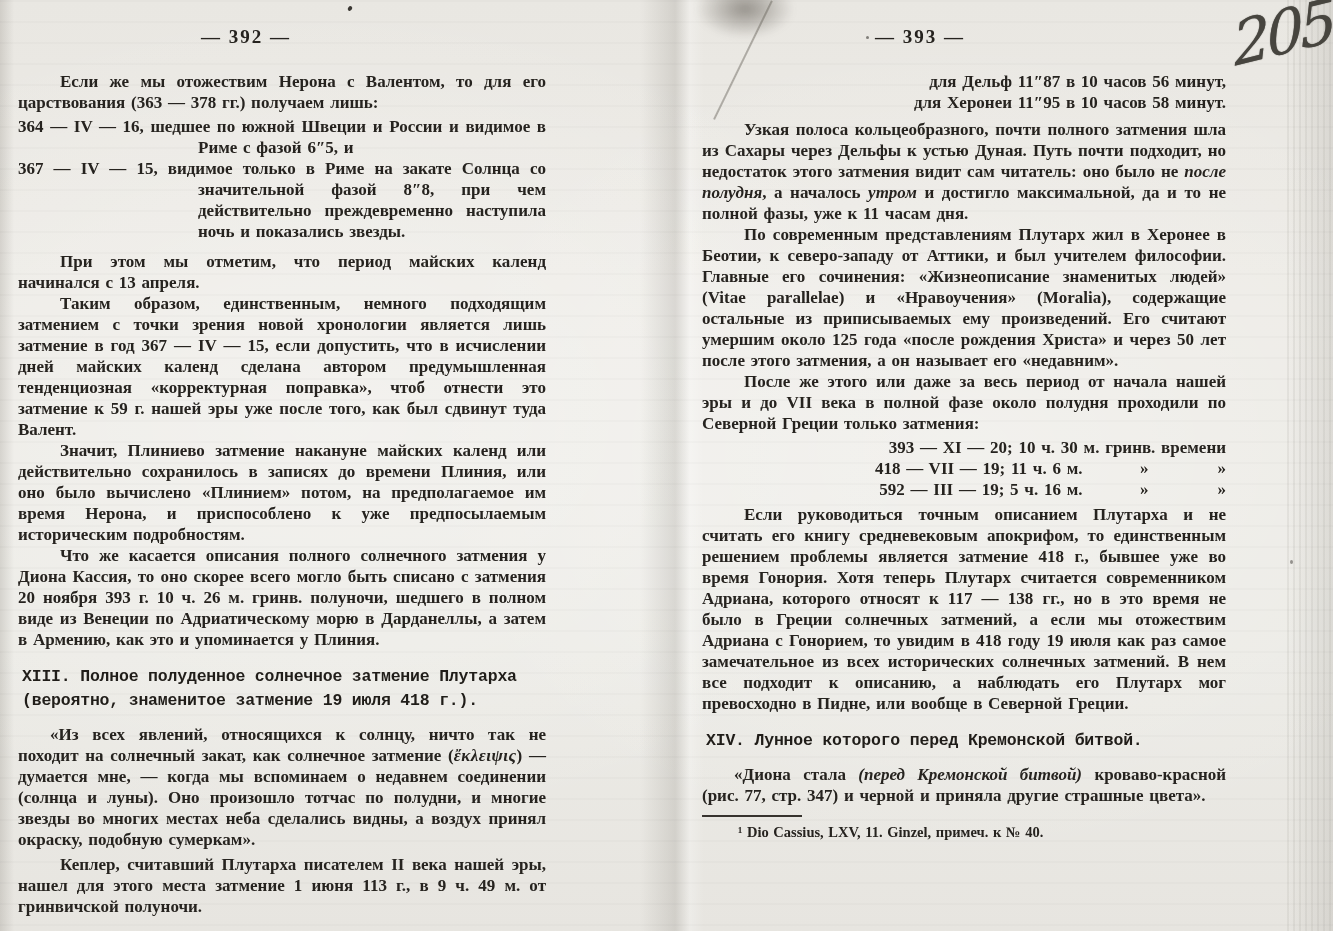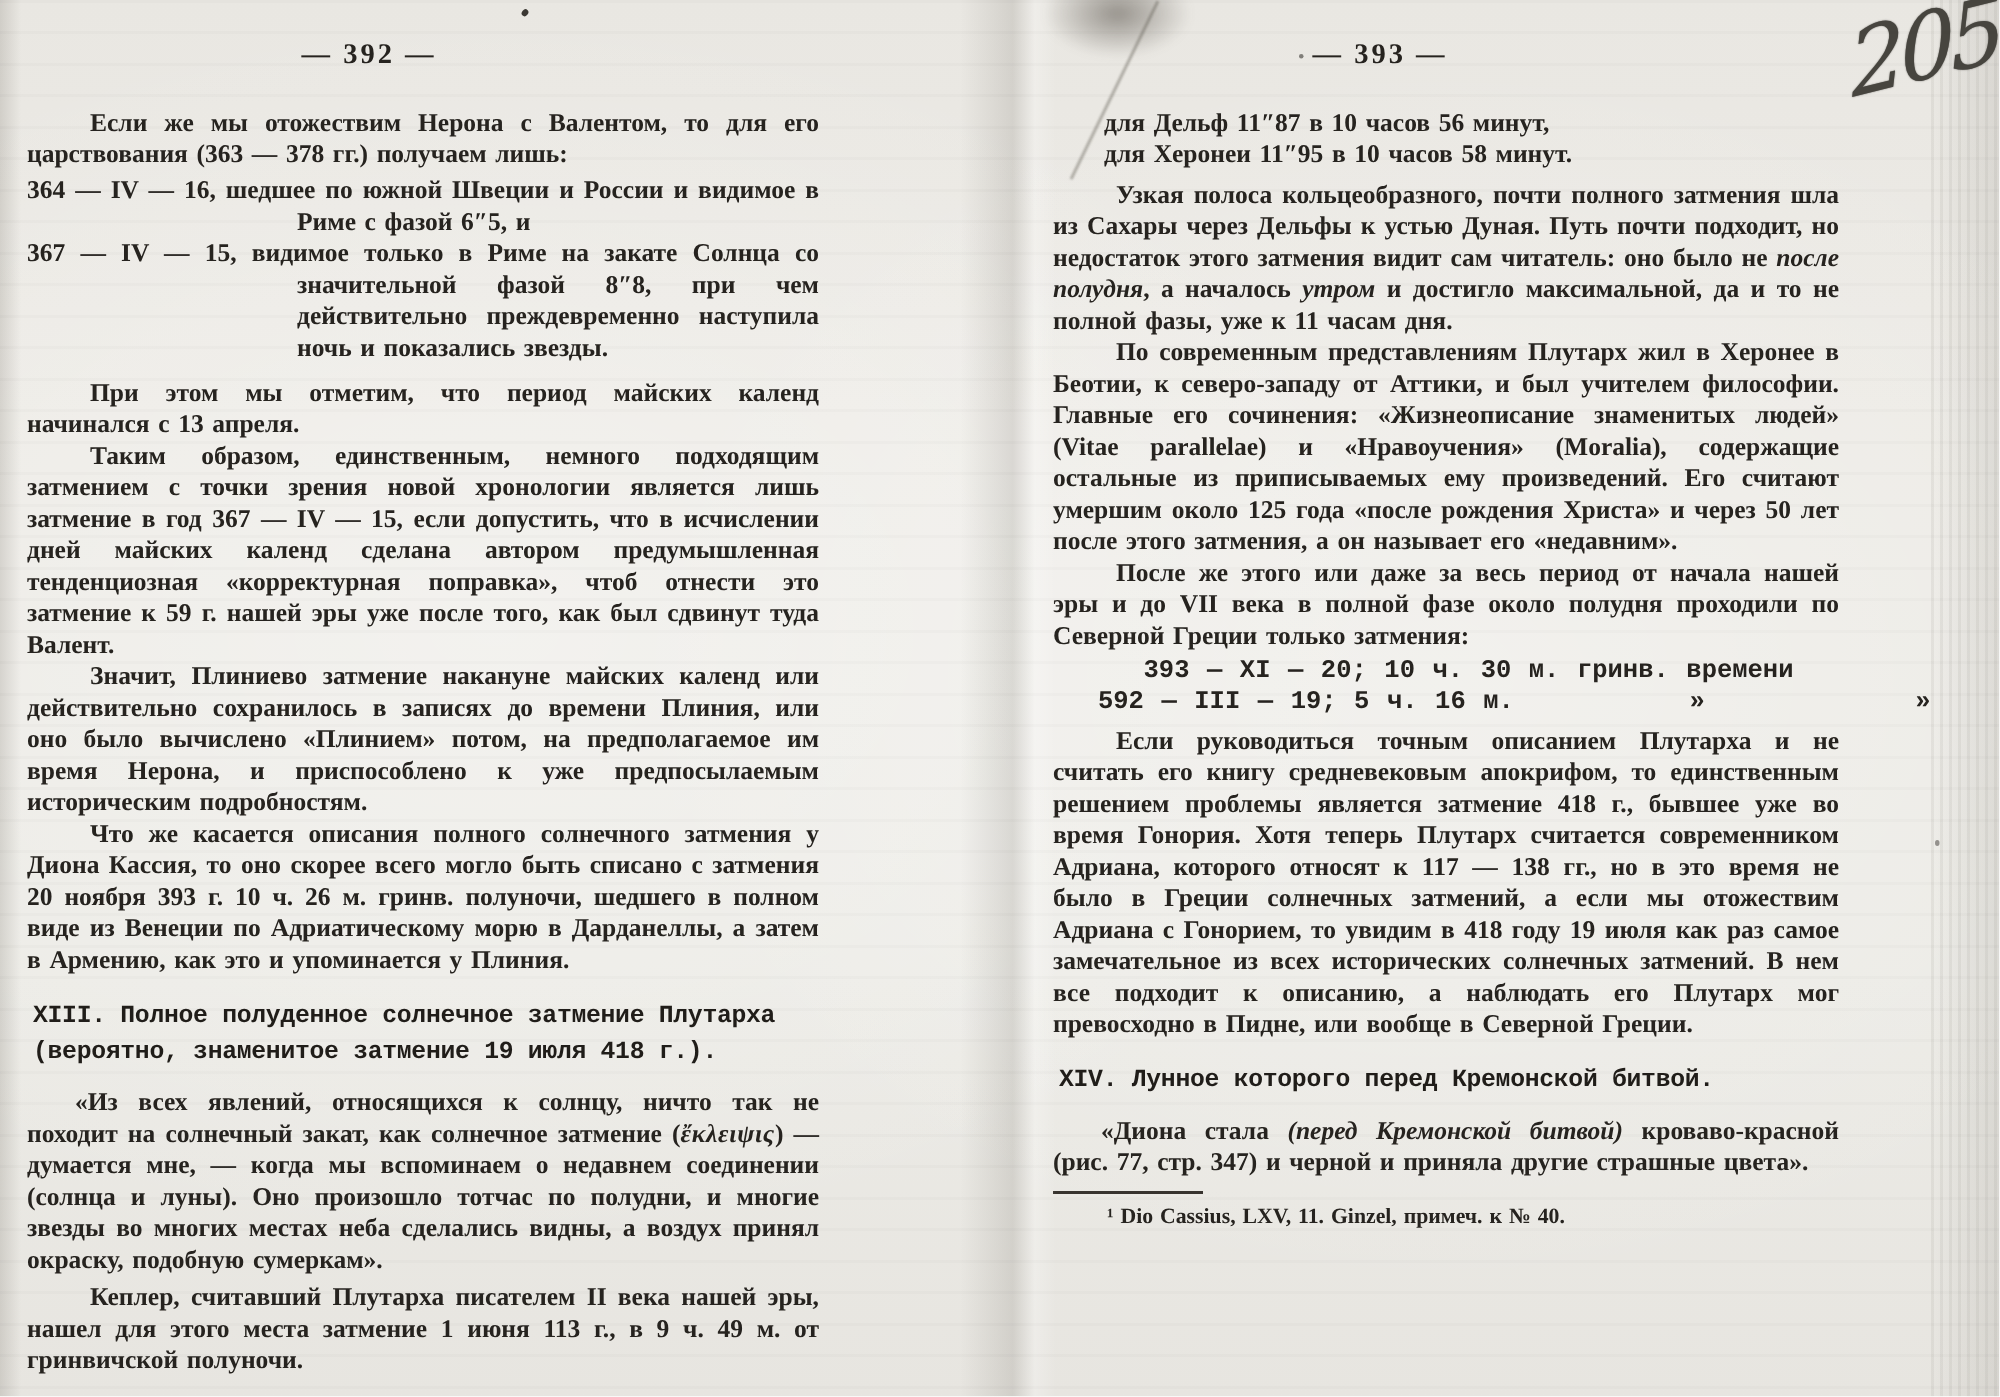--- a/index.html
+++ b/index.html
@@ -30,22 +30,22 @@
     letter-spacing:2px;margin:0 0 23px 0;
   }
   .page-left .pagenum{transform:translateX(-36px);}
   .page-right .pagenum{transform:translateX(-44px);}
   .body{
     margin:0;font-size:17px;line-height:21px;font-weight:700;
     text-align:justify;word-spacing:1.5px;
   }
   .ind{text-indent:42px;}
   .hang{padding-left:180px;text-indent:-180px;}
-  .sublist{padding-left:34px;text-align:left;}
-  .datelist{padding-left:30px;text-align:center;white-space:pre;font-family:Liberation Mono, monospace;}
+  .sublist{padding-left:34px;text-align:right;}
+  .datelist{padding-left:30px;text-align:right;white-space:pre;}
   .gap-top{margin-top:3px;}
   .heading{
     margin:15px 4px 11px 4px;
     font-family:Liberation Mono, monospace;
     font-weight:700;font-size:16.5px;line-height:24px;
     letter-spacing:-.2px;color:#201d19;
   }
   .ital{font-style:italic;}
   .greek{font-style:italic;letter-spacing:.5px;}
   .fnsep{
@@ -135,20 +135,21 @@
 
     <p class="body sublist gap-top">для Дельф 11″87 в 10 часов 56 минут,</p>
     <p class="body sublist">для Херонеи 11″95 в 10 часов 58 минут.</p>
 
     <p class="body ind" style="margin-top:6px;"><span>Узкая полоса кольцеобразного, почти полного затмения шла из Сахары через Дельфы к устью Дуная. Путь почти подходит, но недостаток этого затмения видит сам читатель: оно было не </span><span class="ital">после полудня</span><span>, а началось </span><span class="ital">утром</span><span> и достигло максимальной, да и то не полной фазы, уже к 11 часам дня.</span></p>
 
     <p class="body ind">По современным представлениям Плутарх жил в Херонее в Беотии, к северо-западу от Аттики, и был учителем философии. Главные его сочинения: «Жизнеописание знаменитых людей» (Vitae parallelae) и «Нравоучения» (Moralia), содержащие остальные из приписываемых ему произведений. Его считают умершим около 125 года «после рождения Христа» и через 50 лет после этого затмения, а он называет его «недавним».</p>
     <p class="body ind">После же этого или даже за весь период от начала нашей эры и до VII века в полной фазе около полудня проходили по Северной Греции только затмения:</p>
 
     <p class="body datelist gap-top">393 — XI — 20; 10 ч. 30 м. гринв. времени</p>
+    <p class="body datelist">418 — VII — 19; 11 ч. 6 м.          »            »</p>
     <p class="body datelist">592 — III — 19; 5 ч. 16 м.          »            »</p>
 
     <p class="body ind" style="margin-top:4px;">Если руководиться точным описанием Плутарха и не считать его книгу средневековым апокрифом, то единственным решением проблемы является затмение 418 г., бывшее уже во время Гонория. Хотя теперь Плутарх считается современником Адриана, которого относят к 117 — 138 гг., но в это время не было в Греции солнечных затмений, а если мы отожествим Адриана с Гонорием, то увидим в 418 году 19 июля как раз самое замечательное из всех исторических солнечных затмений. В нем все подходит к описанию, а наблюдать его Плутарх мог превосходно в Пидне, или вообще в Северной Греции.</p>
 
     <h2 class="heading">XIV. Лунное которого перед Кремонской битвой.</h2>
 
 
     <p class="body" style="margin-top:4px;text-indent:32px;"><span>«Диона стала </span><span class="ital">(перед Кремонской битвой)</span><span> кроваво-красной (рис. 77, стр. 347) и черной и приняла другие страшные цвета».</span></p>
 
     <div class="fnsep"></div>

